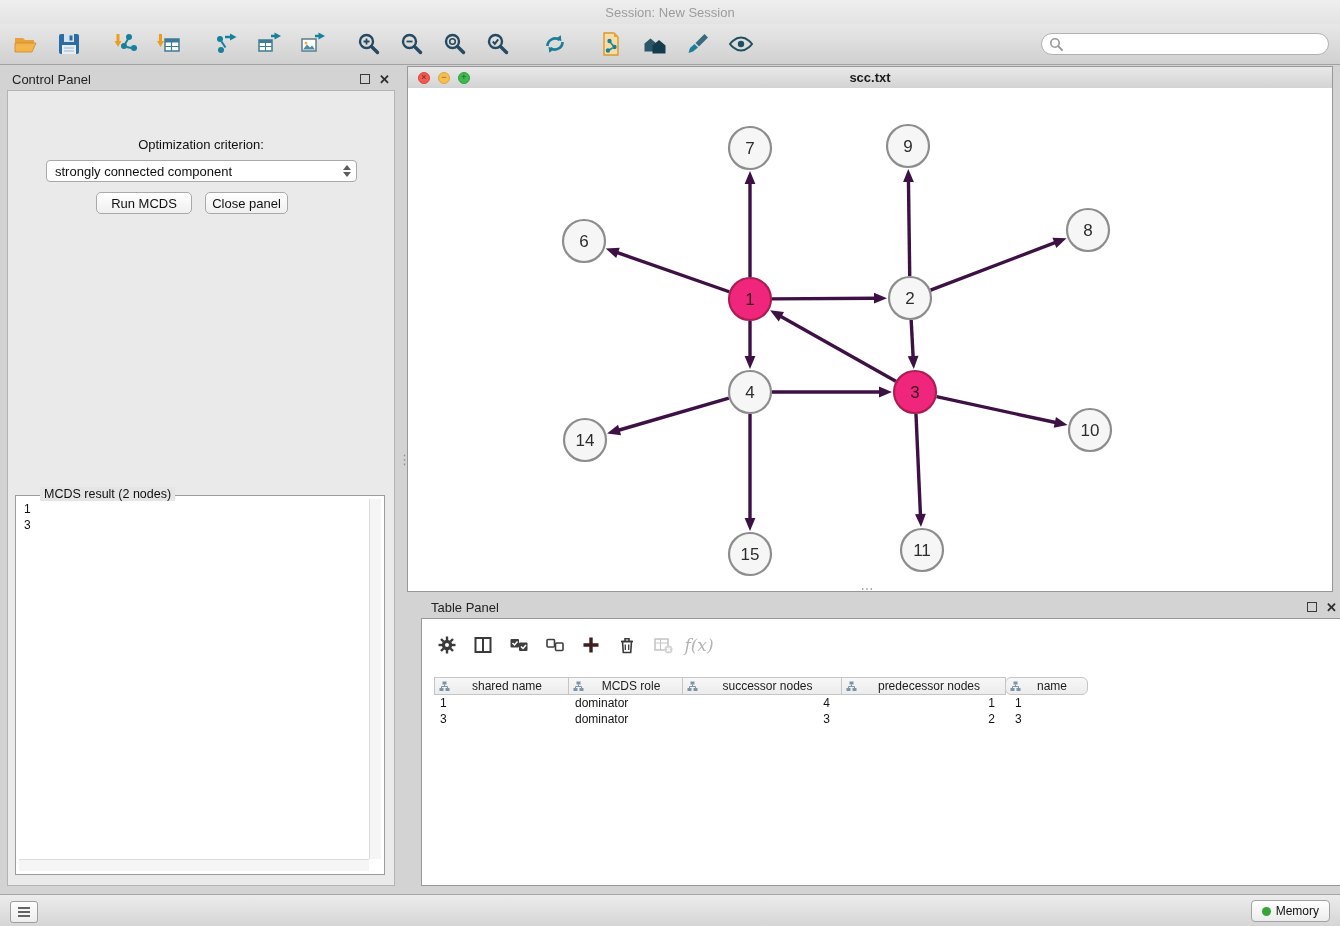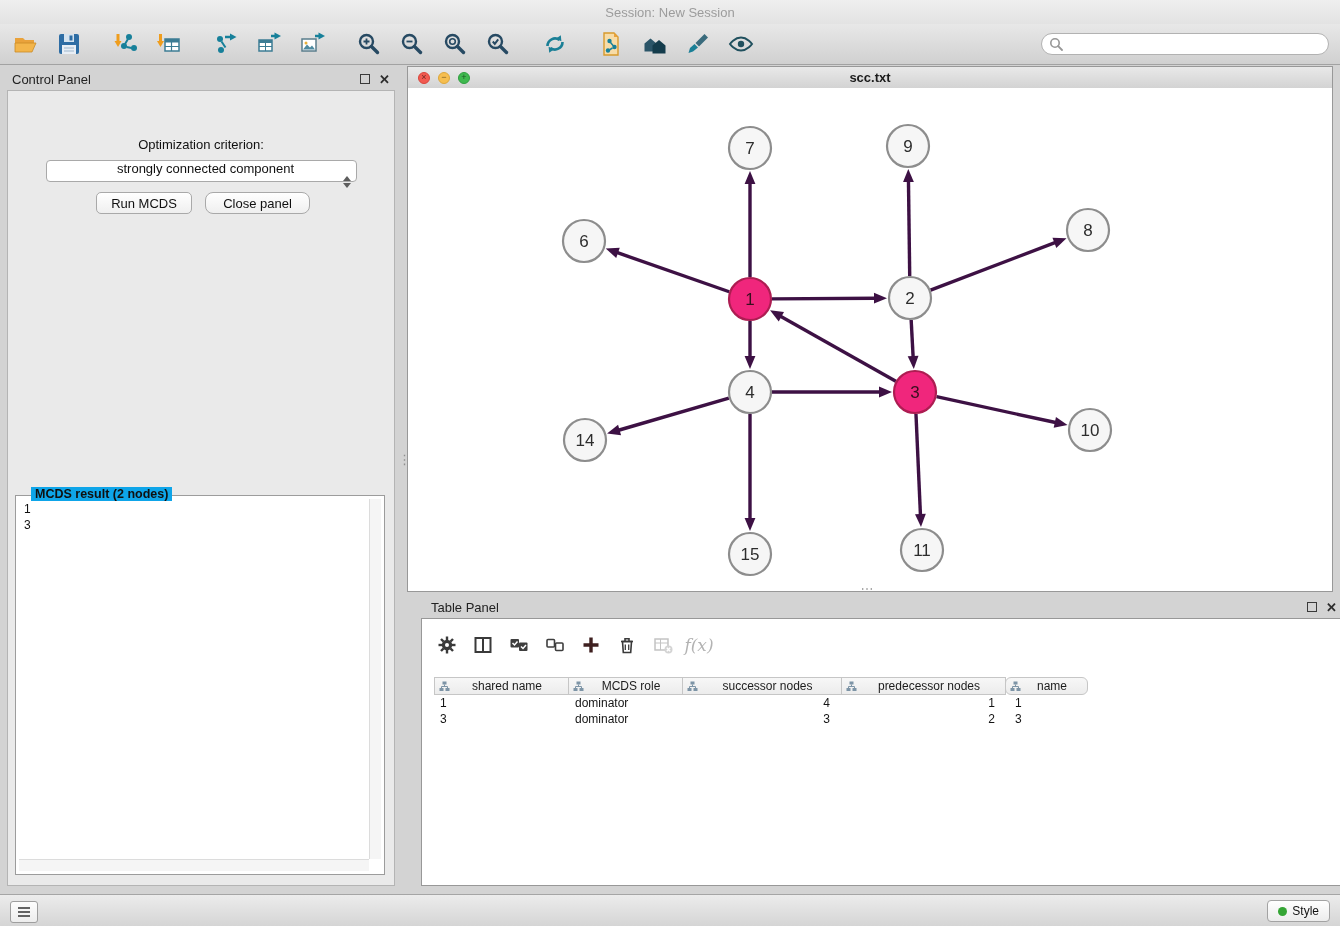--- a/index.html
+++ b/index.html
@@ -37,31 +37,31 @@
   .seg-tabs{display:flex;justify-content:center;}
   .cp-tabs{position:absolute;top:7px;left:0;right:0;}
   .seg-tab{height:20px;line-height:20px;padding:0 12px;background:#fdfdfd;border:1px solid #a9a9a9;
     margin-left:-1px;font-size:12.5px;color:#1f1f1f;cursor:default;white-space:nowrap;}
   .seg-tab:first-child{border-radius:4px 0 0 4px;margin-left:0;}
   .seg-tab:last-child{border-radius:0 4px 4px 0;}
   .seg-tab.active{background:#c9c9c9;color:#f2f2f2;}
   .opt-label{position:absolute;top:46px;left:0;right:0;text-align:center;font-size:13px;color:#101010;}
   .dropdown{position:absolute;left:38px;top:69px;width:311px;height:22px;background:#fff;
     border:1px solid #a9a9a9;border-radius:4px;display:flex;align-items:center;padding-left:8px;
-    box-sizing:border-box;font-size:13px;color:#101010;flex-direction:column;}
+    box-sizing:border-box;font-size:13px;color:#101010;}
   .stepper{margin-left:auto;margin-right:5px;display:flex;flex-direction:column;align-items:center;gap:2px;}
   .tri-up{width:0;height:0;border-left:4px solid transparent;border-right:4px solid transparent;border-bottom:5px solid #5d5d5d;}
   .tri-down{width:0;height:0;border-left:4px solid transparent;border-right:4px solid transparent;border-top:5px solid #5d5d5d;}
   .mac-btn{position:absolute;height:22px;background:linear-gradient(#ffffff,#efefef);
     border:1px solid #a9a9a9;border-radius:5px;font-size:13px;color:#101010;
     font-family:"Liberation Sans",sans-serif;}
   .btn-run{left:88px;top:101px;width:96px;}
-  .btn-close{left:197px;top:101px;width:105px;border-radius:8px;}
+  .btn-close{left:197px;top:101px;width:83px;}
   .result-box{position:absolute;left:7px;right:9px;top:404px;bottom:10px;border:1px solid #9c9c9c;background:#fff;}
-  .result-title{position:absolute;top:-9px;left:15px;background:#0ea5e9;padding:0 4px;font-size:12.5px;color:#101010;font-weight:bold;}
+  .result-title{position:absolute;top:-9px;left:24px;background:#e5e5e5;padding:0 4px;font-size:12.5px;color:#101010;}
   .result-list{position:absolute;left:3px;top:3px;right:15px;bottom:15px;padding:2px 0 0 5px;
     font-size:12px;line-height:16px;color:#101010;overflow:hidden;}
   .result-vtrack{position:absolute;top:3px;right:3px;bottom:15px;width:11px;background:#f5f5f5;border-left:1px solid #dcdcdc;}
   .result-htrack{position:absolute;left:3px;right:15px;bottom:3px;height:11px;background:#f5f5f5;border-top:1px solid #dcdcdc;}
 
   
   #network-window{position:absolute;left:407px;top:66px;width:926px;height:526px;
     border:1px solid #989898;box-sizing:border-box;background:#fff;}
   .nw-titlebar{position:relative;height:21px;background:linear-gradient(#e9e9e9,#d3d3d3);
     border-bottom:1px solid #a5a5a5;display:flex;align-items:center;padding-left:10px;}
@@ -607,17 +607,17 @@
   <div id="statusbar">
     <div class="sb-left-btn">
       <svg width="14" height="12" viewBox="0 0 14 12">
         <line x1="1" y1="2" x2="13" y2="2" stroke="#3f3f3f" stroke-width="1.6"></line>
         <line x1="1" y1="6" x2="13" y2="6" stroke="#3f3f3f" stroke-width="1.6"></line>
         <line x1="1" y1="10" x2="13" y2="10" stroke="#3f3f3f" stroke-width="1.6"></line>
       </svg>
     </div>
     <div class="memory-btn">
       <span class="dot"></span>
-      <span>Style</span>
+      <span>Memory</span>
     </div>
   </div>
 
 </div>
 
 </body></html>

